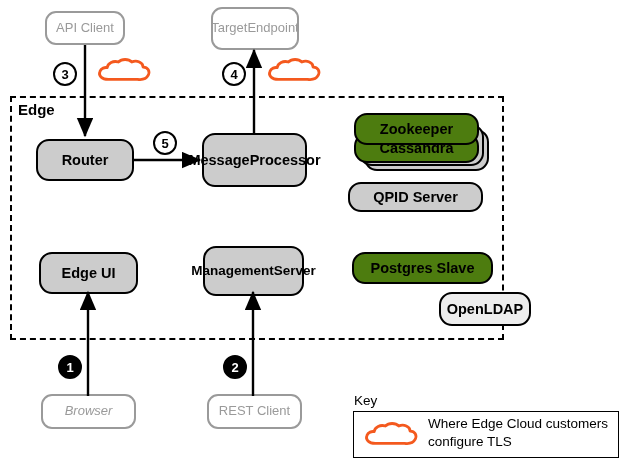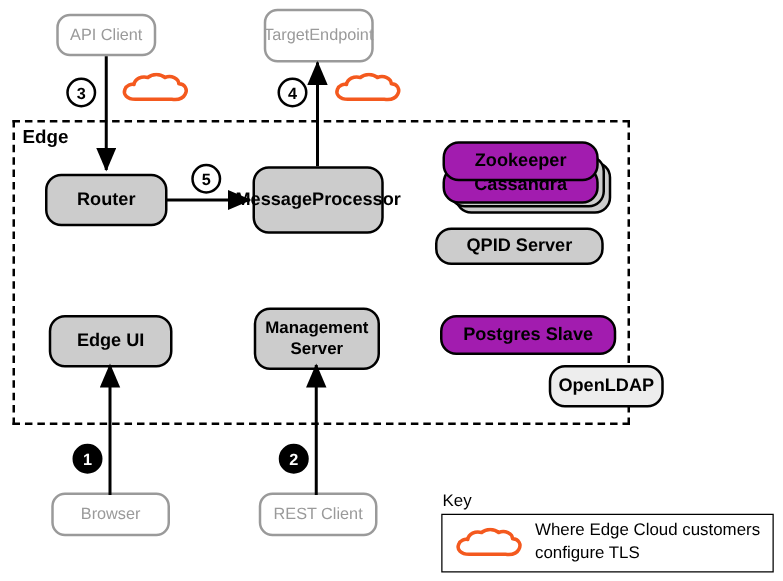--- a/index.html
+++ b/index.html
@@ -122,21 +122,21 @@
   .stack-layer {
     position: absolute;
     box-sizing: border-box;
     background: #cccccc;
     border: 2px solid #000000;
     border-radius: 13px;
   }
   .stack-front {
     position: absolute;
     box-sizing: border-box;
-    background: #a21caf;
+    background: #4d7c0f;
     border: 2px solid #000000;
     border-radius: 13px;
     display: flex;
     align-items: center;
     justify-content: center;
     font-size: 14.5px;
     font-weight: bold;
     color: #000000;
   }
 </style>
@@ -168,42 +168,42 @@
 
   <div class="node ext" style="left:45px; top:11px; width:80px; height:34px;">
     <span>API Client</span>
   </div>
 
   <div class="node ext" style="left:211px; top:7px; width:88px; height:43px; ">
     <span>Target</span>
     <span>Endpoint</span>
   </div>
 
-  <div class="node ext" style="left:41px; top:394px; width:95px; height:35px;">
+  <div class="node ext" style="left:41px; top:394px; width:95px; height:35px;font-style:italic;">
     <span>Browser</span>
   </div>
 
   <div class="node ext" style="left:207px; top:394px; width:95px; height:35px;">
     <span>REST Client</span>
   </div>
 
   <div class="node comp" style="left:36px; top:139px; width:98px; height:42px;">
     <span>Router</span>
   </div>
 
   <div class="node comp" style="left:202px; top:133px; width:105px; height:54px; flex-direction:row;">
     <span>Message</span>
     <span>Processor</span>
   </div>
 
   <div class="node comp" style="left:39px; top:252px; width:99px; height:42px;">
     <span>Edge UI</span>
   </div>
 
-  <div class="node comp small" style="left:203px; top:246px; width:101px; height:50px; flex-direction:column;text-align:right;">
+  <div class="node comp small" style="left:203px; top:246px; width:101px; height:50px; flex-direction:row;text-align:right;">
     <span>Management</span>
     <span>Server</span>
   </div>
 
   <div class="stack-layer" style="left:364px; top:129px; width:125px; height:42px;"></div>
   <div class="stack-layer" style="left:359px; top:124px; width:125px; height:42px;"></div>
   <div class="stack-front" style="left:354px; top:133px; width:125px; height:30px;">
     <span>Cassandra</span>
   </div>
   <div class="stack-front" style="left:354px; top:113px; width:125px; height:32px;">

